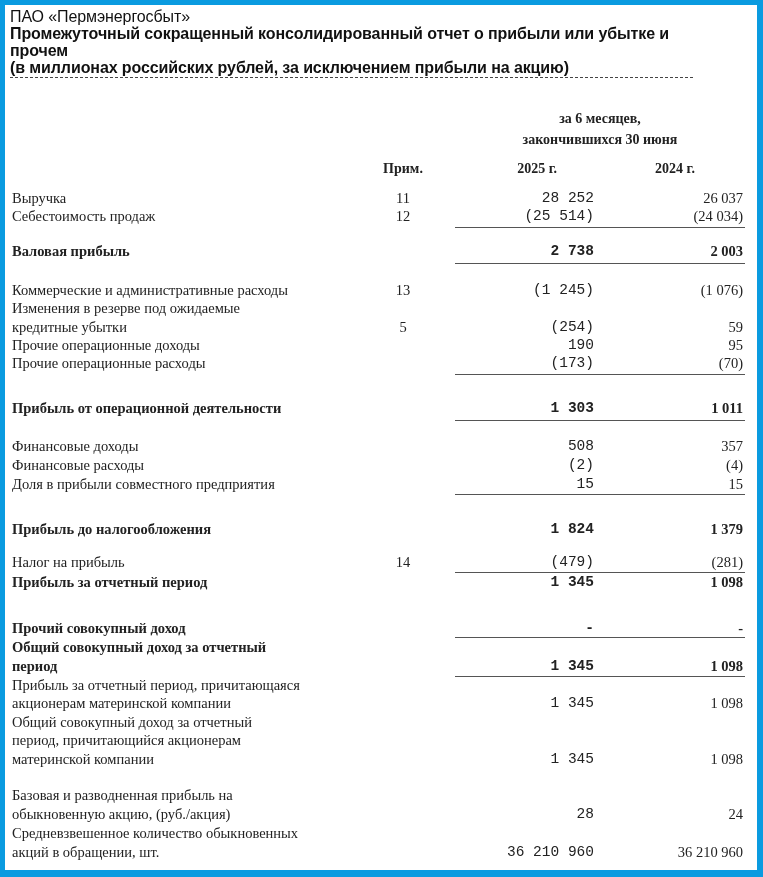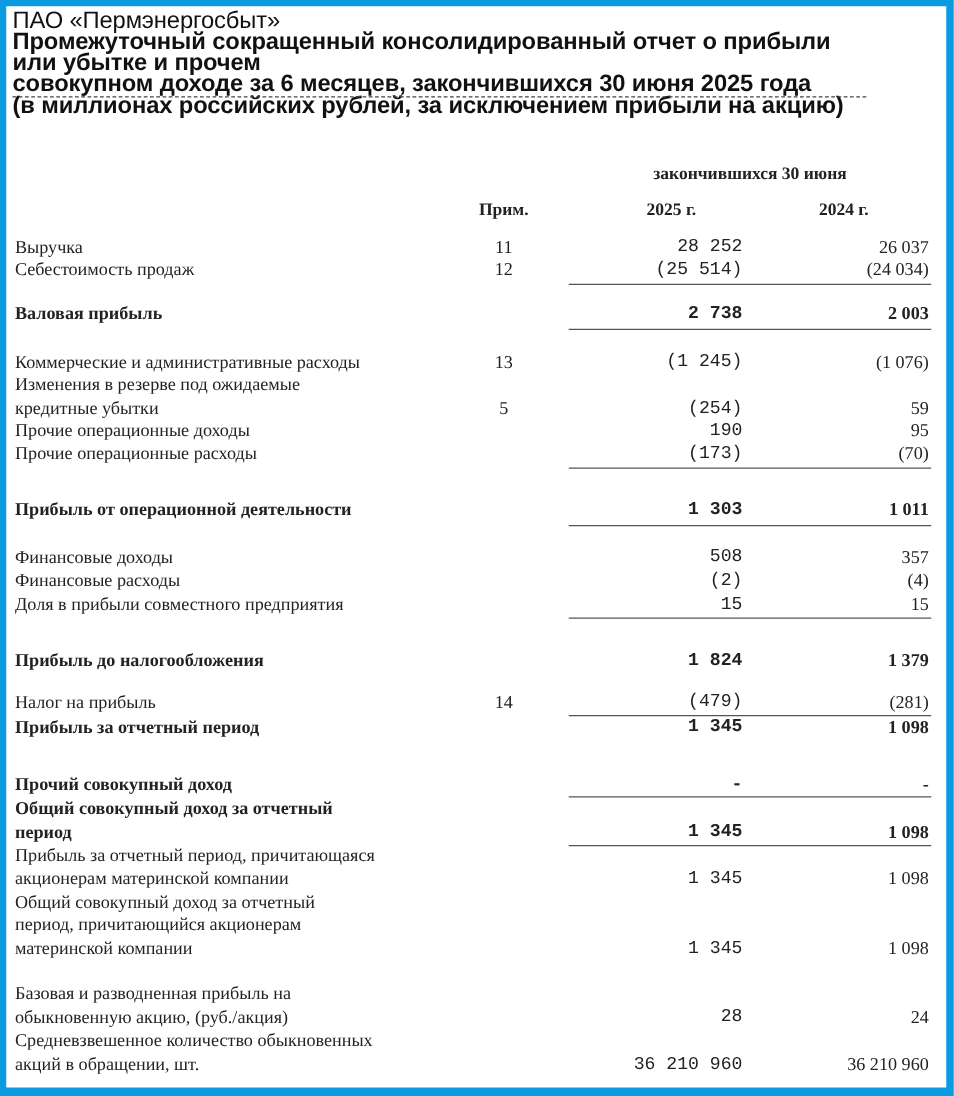--- a/index.html
+++ b/index.html
@@ -8,21 +8,21 @@
     background: #0a9be0;
     position: relative;
   }
   .page {
     position: absolute; left: 5px; top: 5px; width: 752px; height: 865px;
     background: #ffffff; color: #111;
   }
   .hdr {
     position: absolute; left: 5px; top: 3px; width: 690px;
     font-family: "Liberation Sans", sans-serif; font-weight: bold;
-    font-size: 19px; line-height: 17px; color: #111;
+    font-size: 16px; line-height: 17px; color: #111;
     letter-spacing: -0.1px;
   }
   .hdr .l1 { font-weight: normal; }
   .hdr-rule {
     position: absolute; left: 5px; top: 72px; width: 683px; height: 0;
     border-top: 1px dashed #444;
   }
   .colhead {
     position: absolute; font-family: "Liberation Serif", serif;
     font-weight: bold; font-size: 14px; color: #222; text-align: center;
@@ -43,25 +43,25 @@
   }
 </style>
 </head>
 <body>
 
 <div class="page">
 
   <div class="hdr">
     <div class="l1">ПАО «Пермэнергосбыт»</div>
     <div>Промежуточный сокращенный консолидированный отчет о прибыли или убытке и прочем</div>
-    <div>совокупном доходе за 6 месяцев, закончившихся 30 июня 2025 года</div>
     <div>(в миллионах российских рублей, за исключением прибыли на акцию)</div>
   </div>
   <div class="hdr-rule"></div>
 
+  <div class="colhead" style="left:450px;top:106px;width:290px;">за 6 месяцев,</div>
   <div class="colhead" style="left:450px;top:127px;width:290px;">закончившихся 30 июня</div>
   <div class="colhead" style="left:365px;top:156px;width:66px;">Прим.</div>
   <div class="colhead" style="left:472px;top:156px;width:80px;text-align:right;">2025 г.</div>
   <div class="colhead" style="left:630px;top:156px;width:80px;text-align:center;">2024 г.</div>
 
   <div class="row" style="top:184px;">
     <span class="lbl">Выручка</span>
     <span class="note">11</span>
     <span class="v1">28 252</span>
     <span class="v2">26 037</span>

